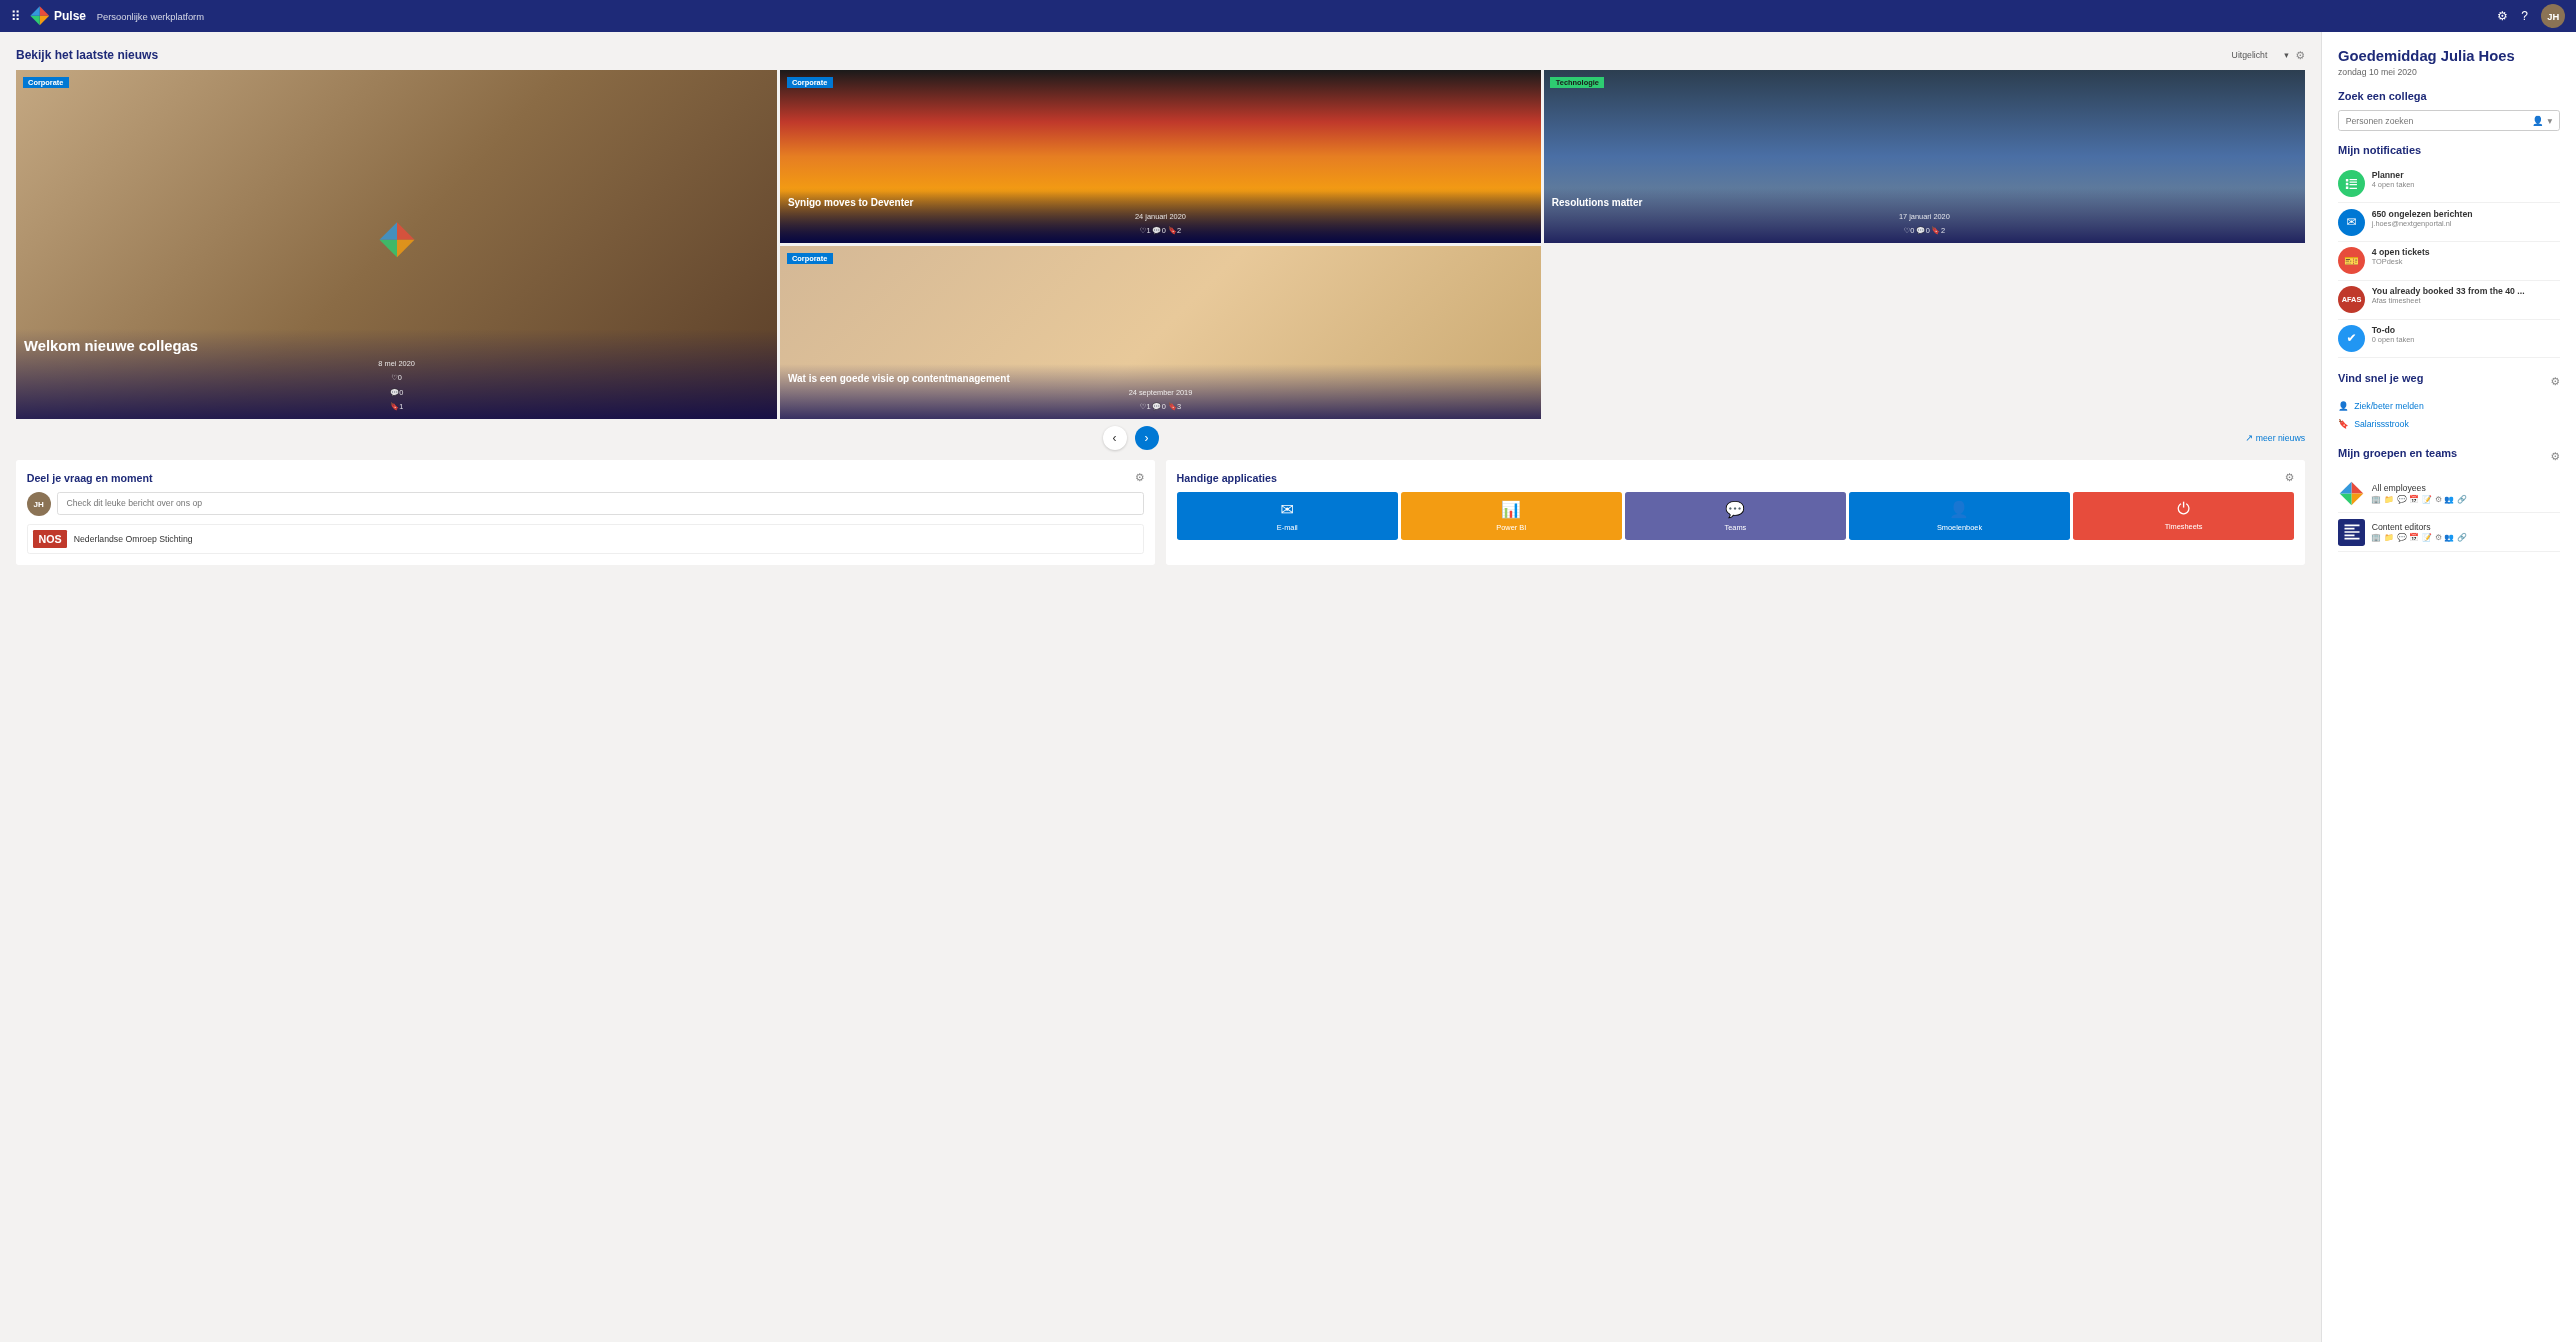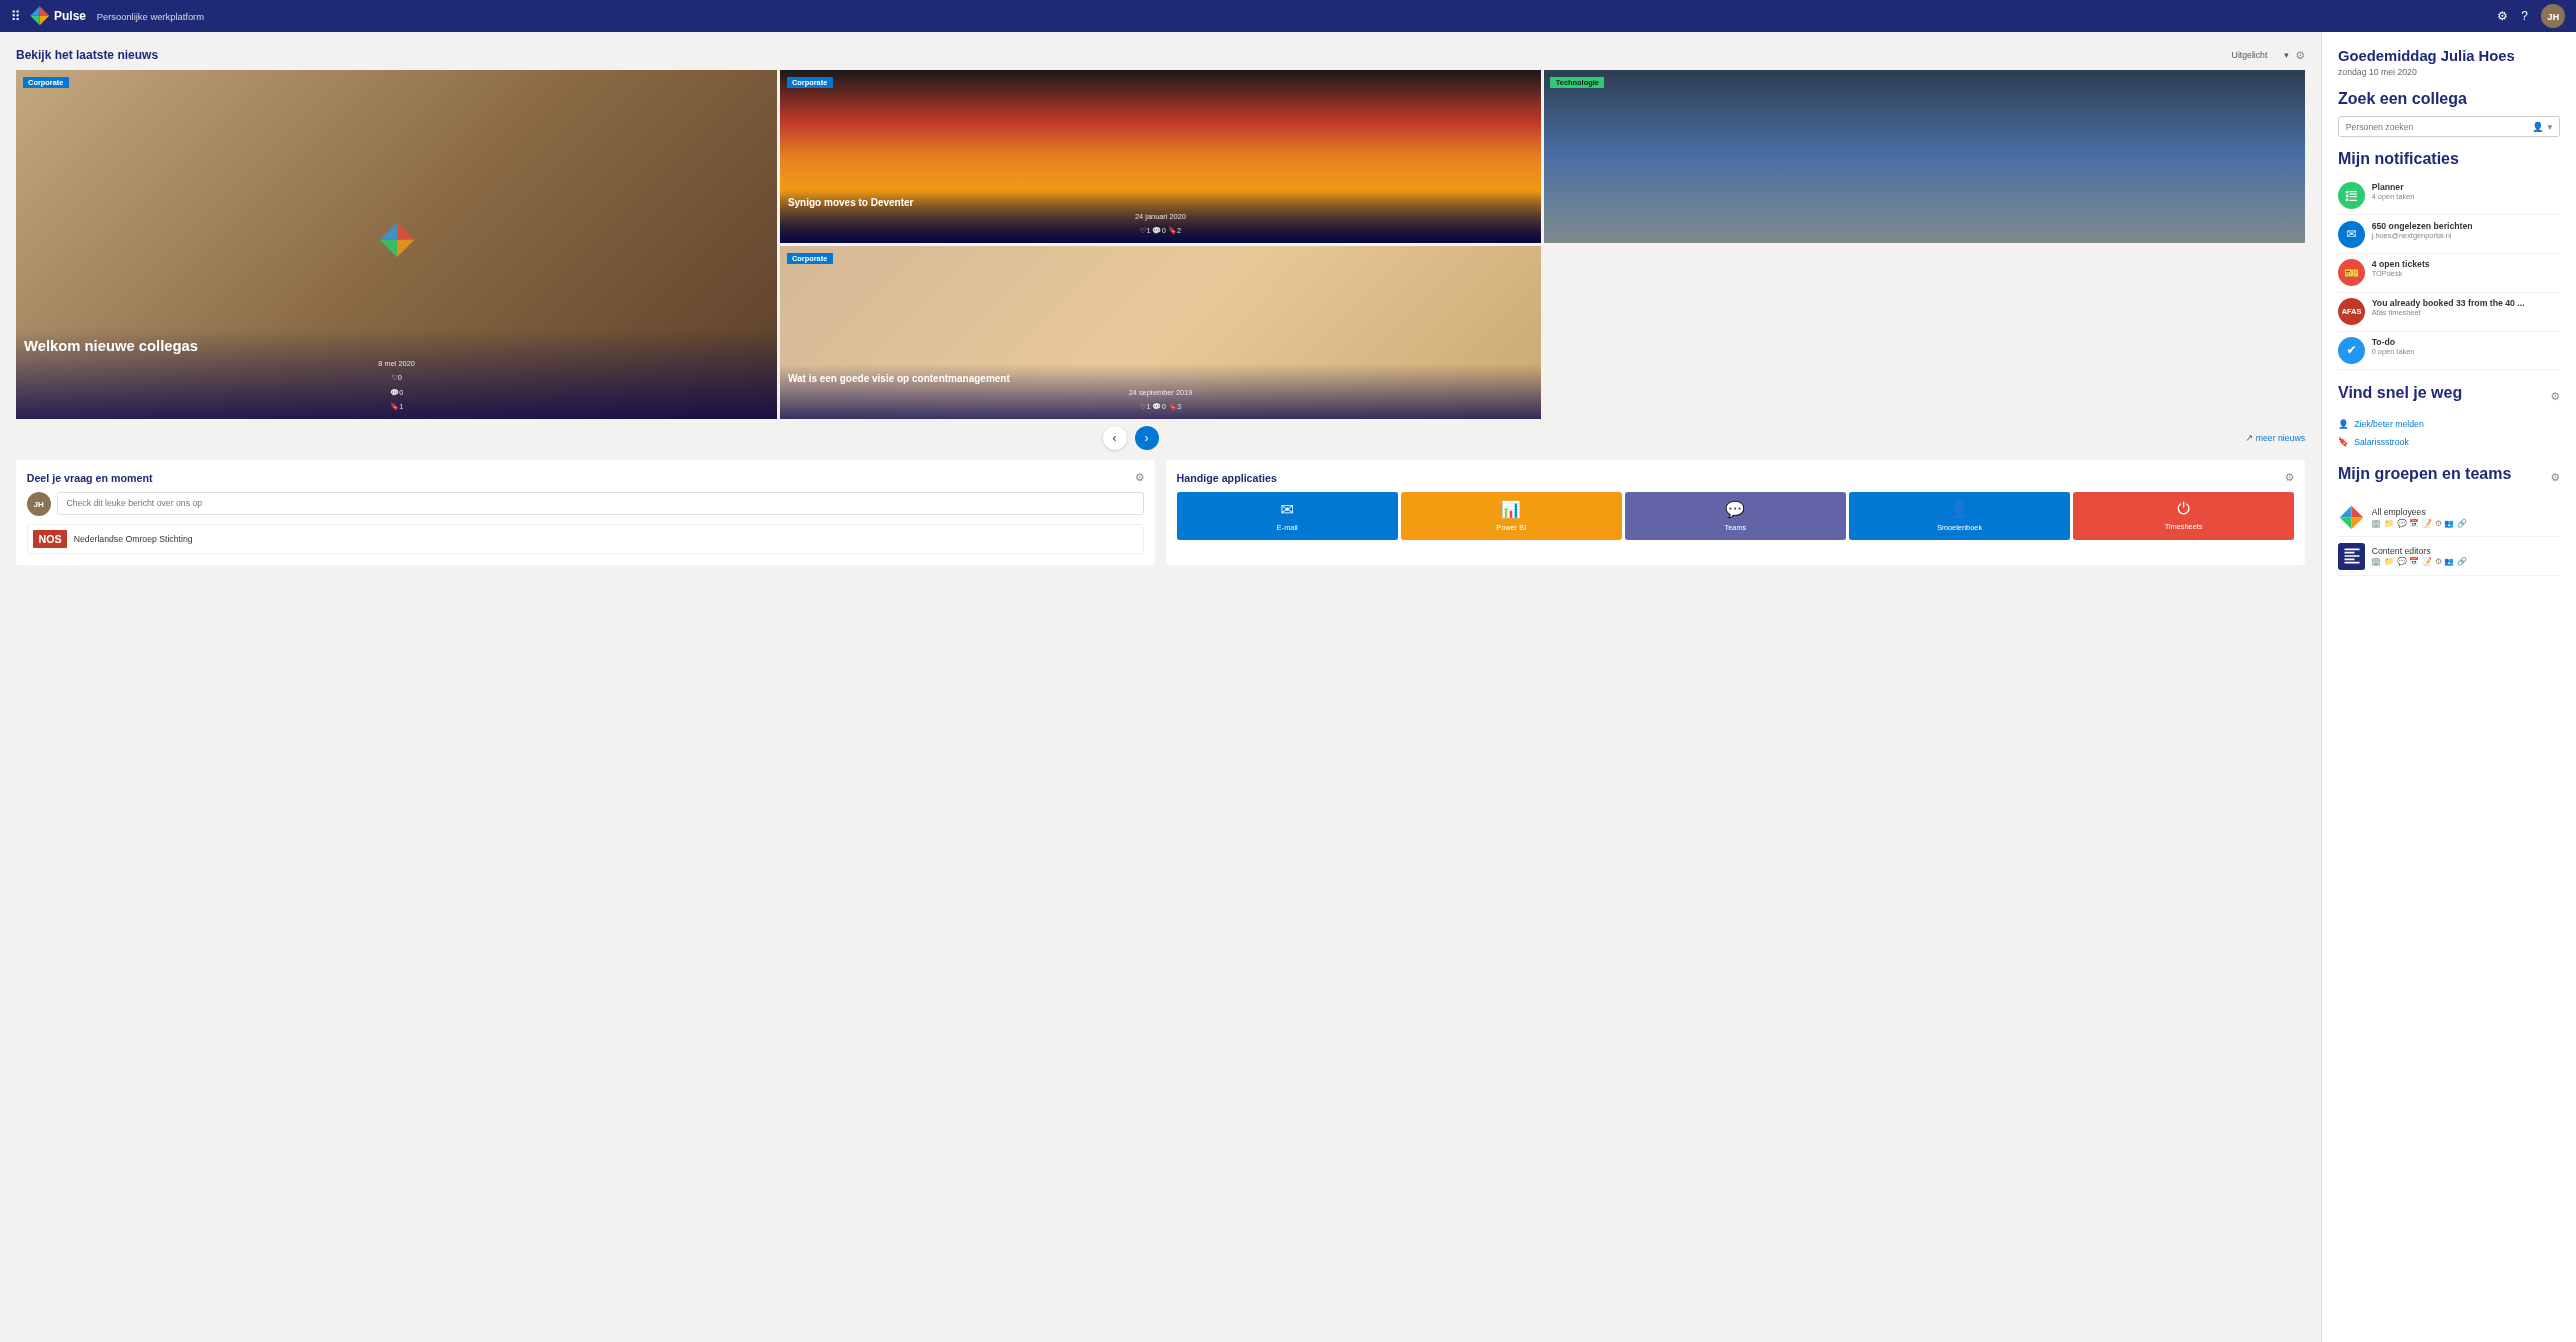--- a/index.html
+++ b/index.html
@@ -234,21 +234,21 @@
     .app-email { background: #0078d4; }
     .app-powerbi { background: #f39c12; }
     .app-teams { background: #6264a7; }
     .app-smoelenboek { background: #0078d4; }
     .app-timesheets { background: #e74c3c; }
 
     
     .greeting { font-size: 14.8px; font-weight: 600; color: #1e2a78; margin-bottom: 2.7px; }
     .date-text { color: #666; font-size: 8.7px; margin-bottom: 13.4px; }
 
-    .sidebar-section-title { font-size: 16px; font-weight: 600; color: #1e2a78; margin-bottom: 8px; }
+    .sidebar-section-title { font-size: 11px; font-weight: 600; color: #1e2a78; margin-bottom: 8px; }
     .search-box {
       display: flex;
       align-items: center;
       border: 0.7px solid #ccc;
       border-radius: 2.7px;
       padding: 4px 6.7px;
       margin-bottom: 13.4px;
       gap: 4px;
     }
     .search-box input {
@@ -379,20 +379,27 @@
           <div class="news-meta">
             <span>24 januari 2020</span>
             <span>♡1 💬0 🔖2</span>
           </div>
         </div>
       </div>
 
       <div class="news-item small">
         <div class="img-sim img-escalator" style="width:100%;height:100%;"></div>
         <span class="news-tag tag-tech">Technologie</span>
+        <div class="news-overlay">
+          <div class="news-title">Resolutions matter</div>
+          <div class="news-meta">
+            <span>17 januari 2020</span>
+            <span>♡0 💬0 🔖2</span>
+          </div>
+        </div>
       </div>
 
       <div class="news-item small">
         <div class="img-sim img-hand" style="width:100%;height:100%;"></div>
         <span class="news-tag tag-corporate">Corporate</span>
         <div class="news-overlay">
           <div class="news-title">Wat is een goede visie op contentmanagement</div>
           <div class="news-meta">
             <span>24 september 2019</span>
             <span>♡1 💬0 🔖3</span>

